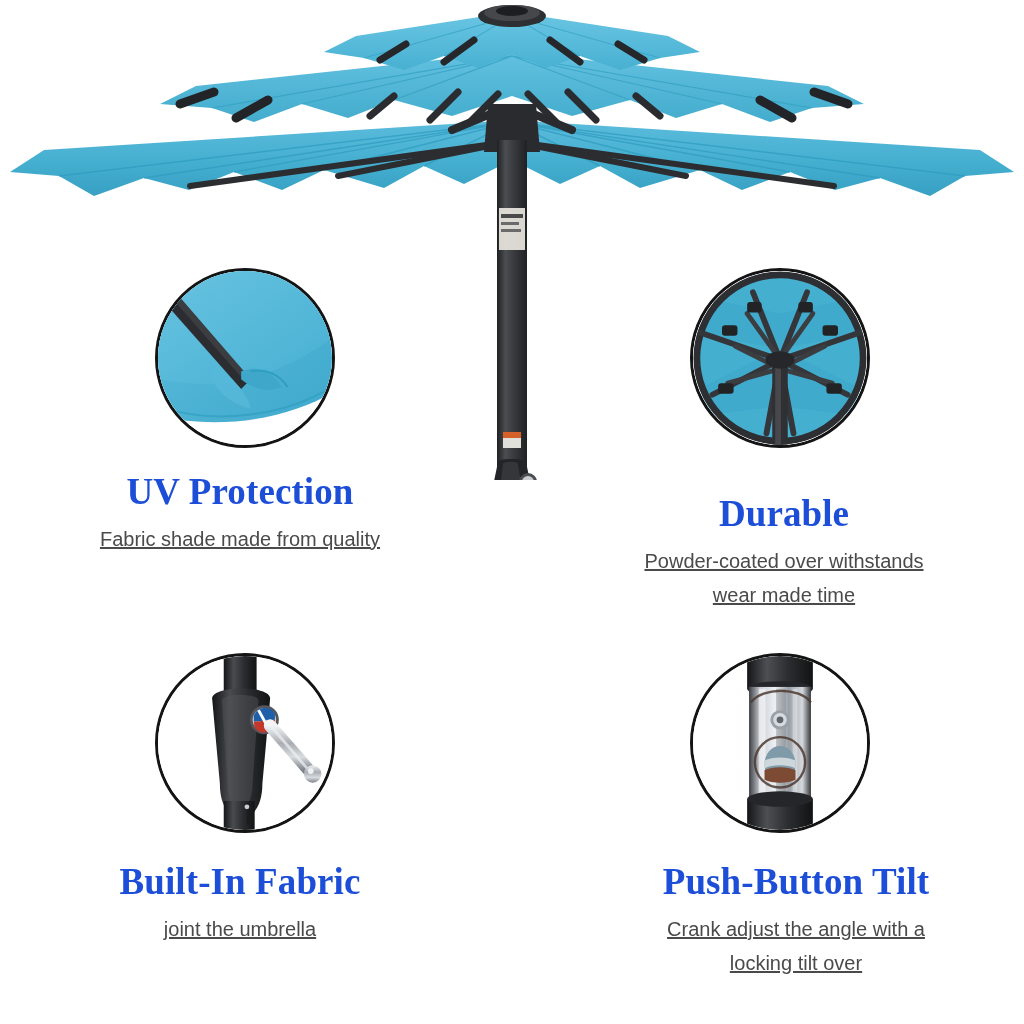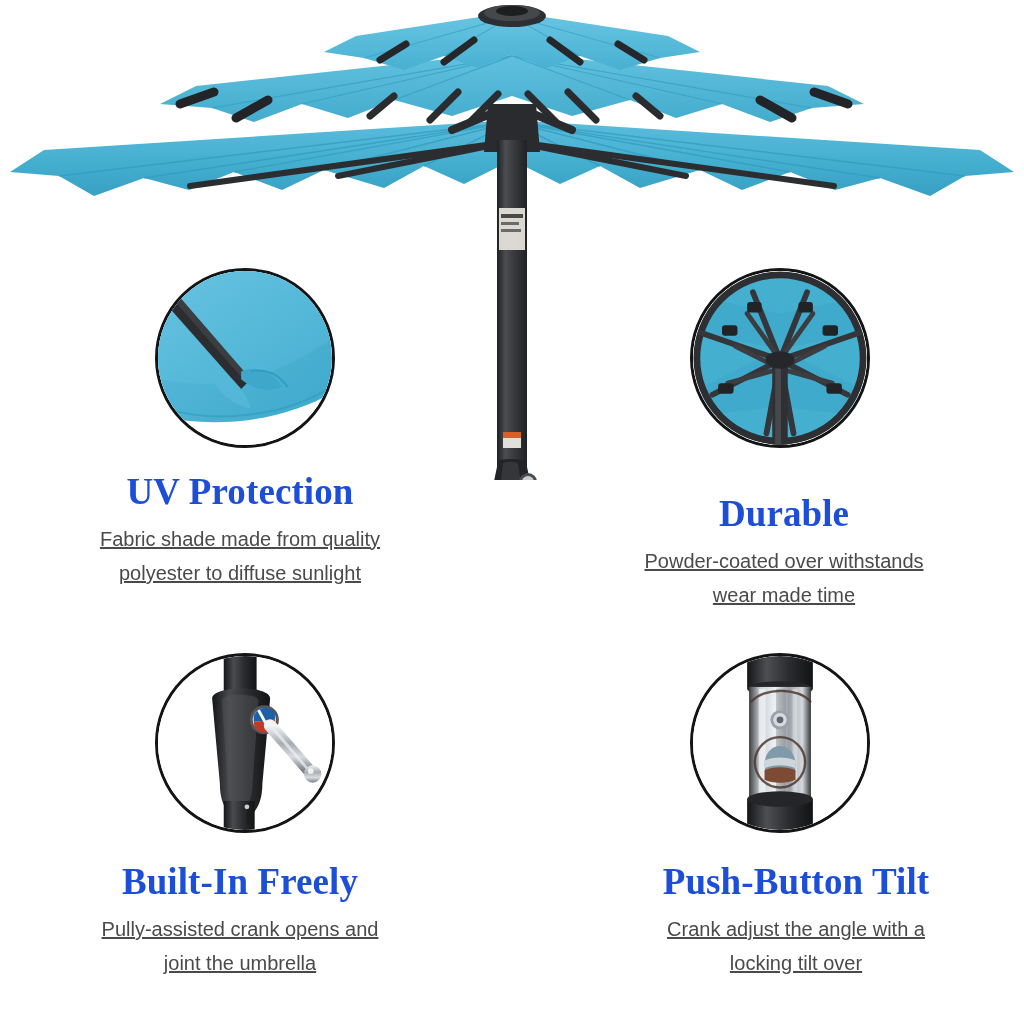--- a/index.html
+++ b/index.html
@@ -370,36 +370,34 @@
 
       <rect x="56" y="148" width="68" height="32" fill="url(#tiltDark)"></rect>
       <ellipse cx="90" cy="148" rx="34" ry="8" fill="#25262a"></ellipse>
     </svg>
   </div>
 
   <div class="feature f-uv">
     <p class="f-title">UV Protection</p>
     <p class="f-body">
       <span>Fabric shade made from quality</span>
-      <span>polyester to diffuse sunlight</span>
     </p>
   </div>
 
   <div class="feature f-dur">
     <p class="f-title">Durable</p>
     <p class="f-body">
       <span>Powder-coated over withstands</span>
       <span>wear made time</span>
     </p>
   </div>
 
   <div class="feature f-crank">
-    <p class="f-title">Built-In Freely</p>
+    <p class="f-title">Built-In Fabric</p>
     <p class="f-body">
-      <span>Pully-assisted crank opens and</span>
       <span>joint the umbrella</span>
     </p>
   </div>
 
   <div class="feature f-tilt">
     <p class="f-title">Push-Button Tilt</p>
     <p class="f-body">
       <span>Crank adjust the angle with a</span>
       <span>locking tilt over</span>
     </p>

